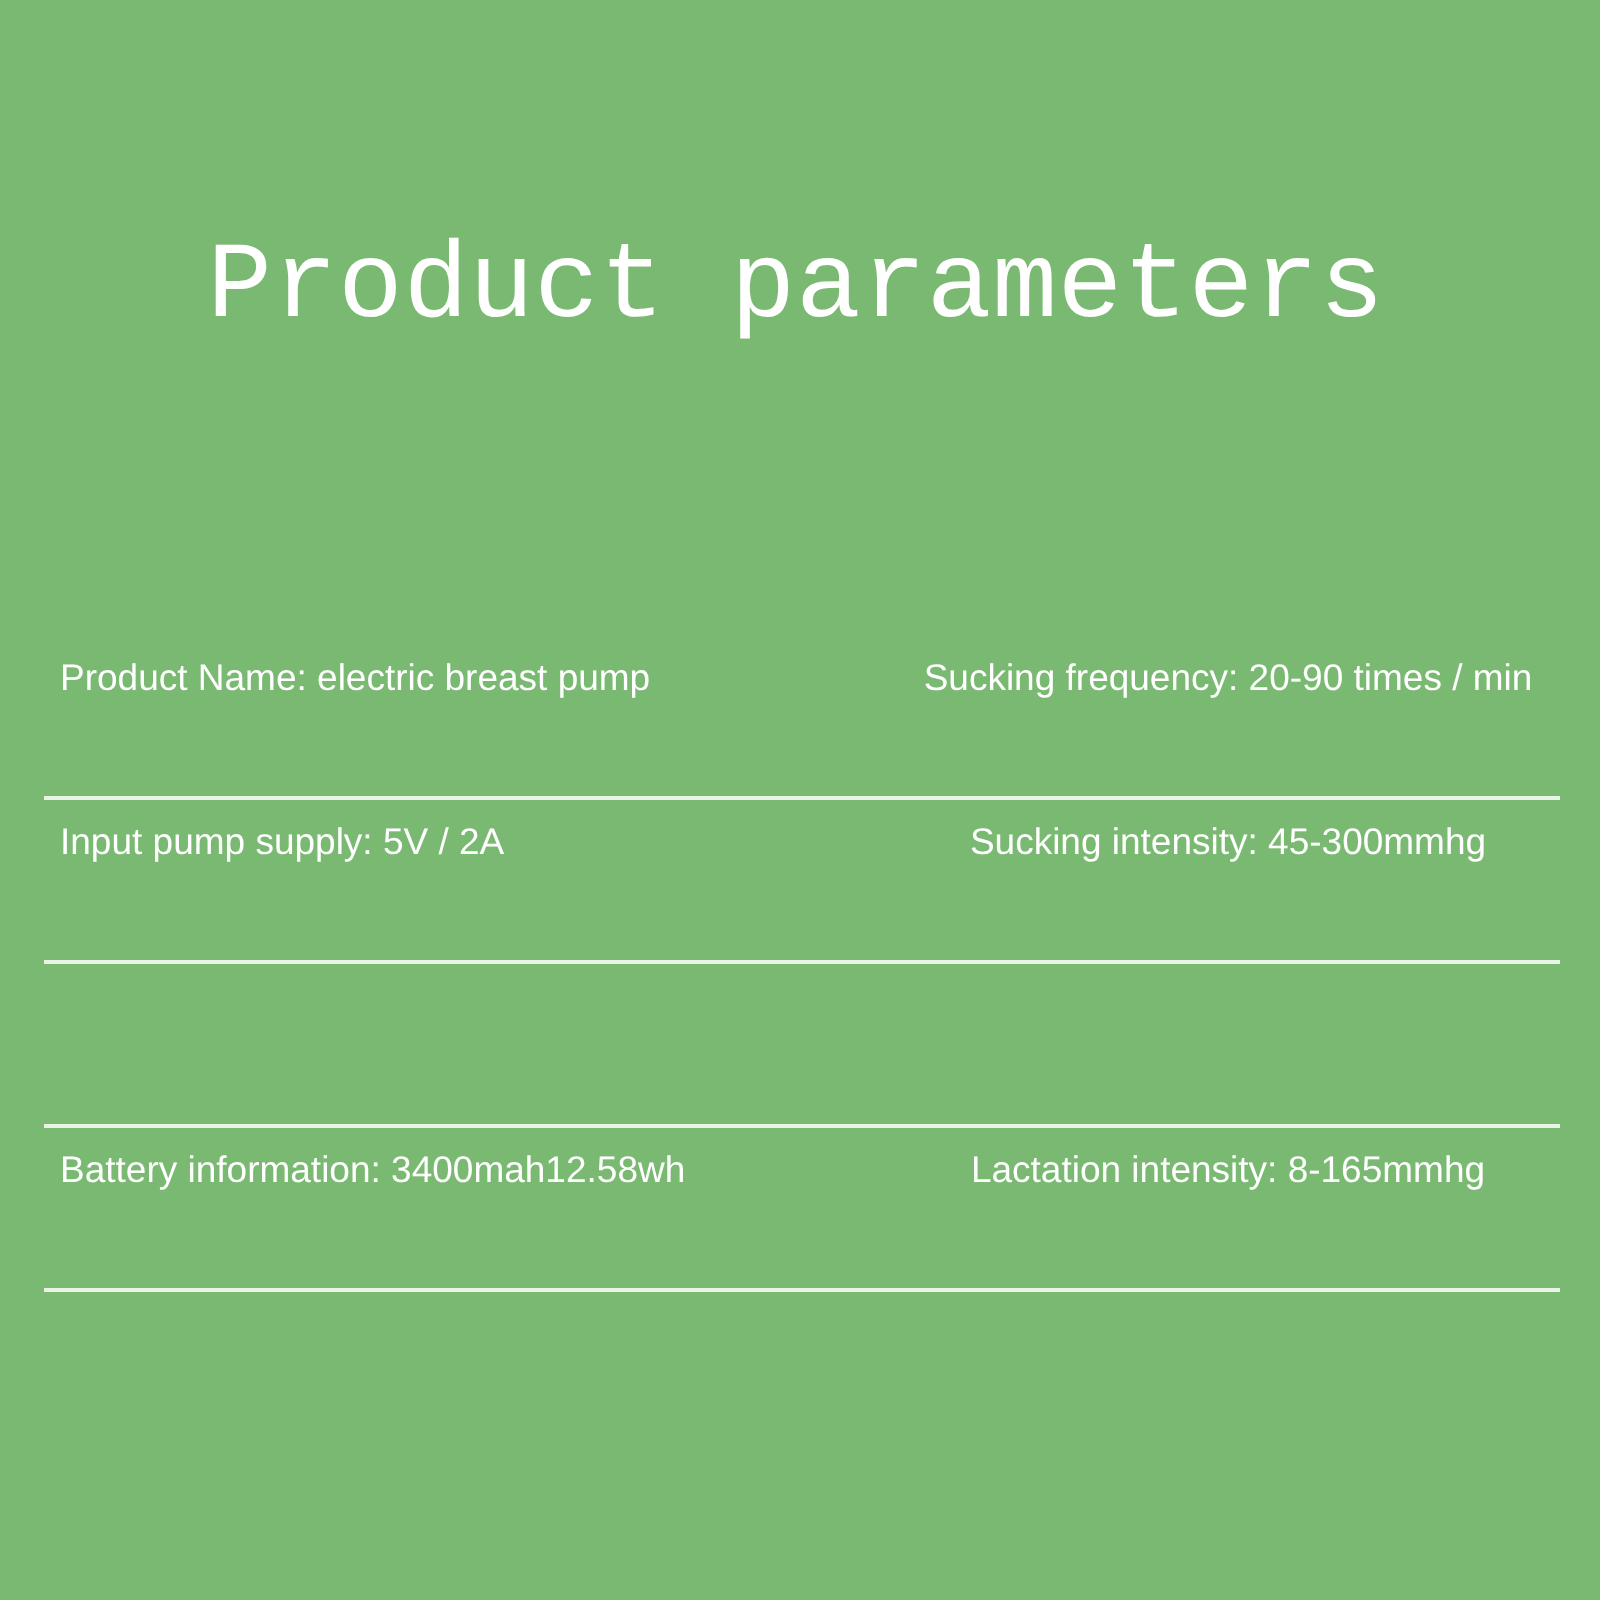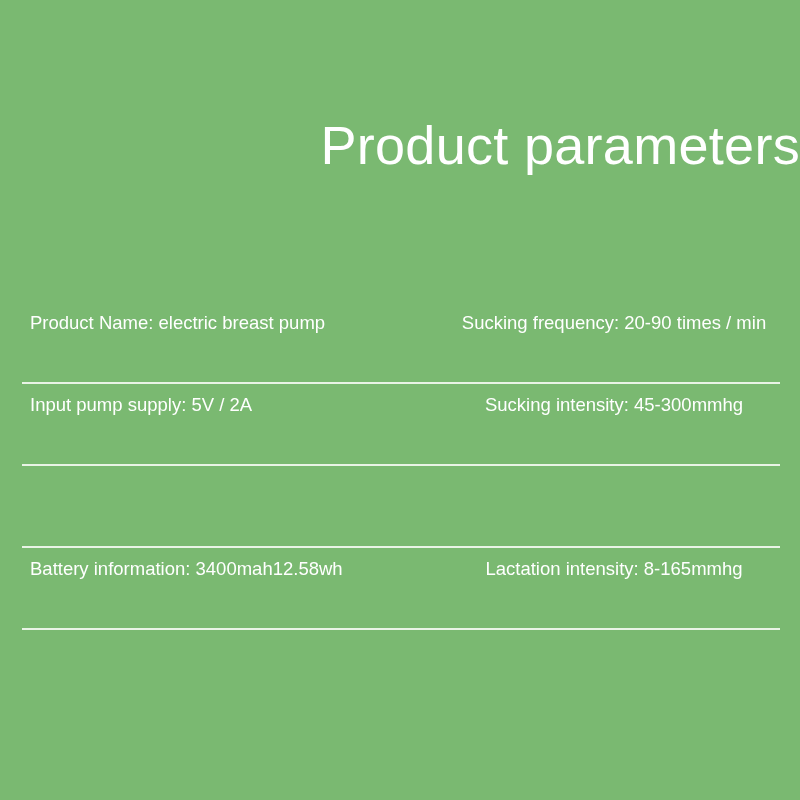--- a/index.html
+++ b/index.html
@@ -21,36 +21,36 @@
     background: #7ab971;
     overflow: hidden;
   }
 
   
   #page-title {
     position: absolute;
     left: 0;
     top: 112px;
     width: 800px;
-    text-align: right;
+    text-align: center;
     color: #ffffff;
-    font-family: Liberation Sans, sans-serif;
+    font-family: Liberation Mono, monospace;
     font-size: 54px;
     font-weight: 400;
     line-height: 66px;
     letter-spacing: 0.3px;
     white-space: nowrap;
     text-indent: -4px;
   }
 
   
   #spec-table {
     position: absolute;
     left: 22px;
-    top: 302px;
+    top: 318px;
     width: 758px;
   }
   .spec-row {
     position: relative;
     height: 82px;
     width: 758px;
   }
   .spec-row-inner {
     position: relative;
     height: 80px;

